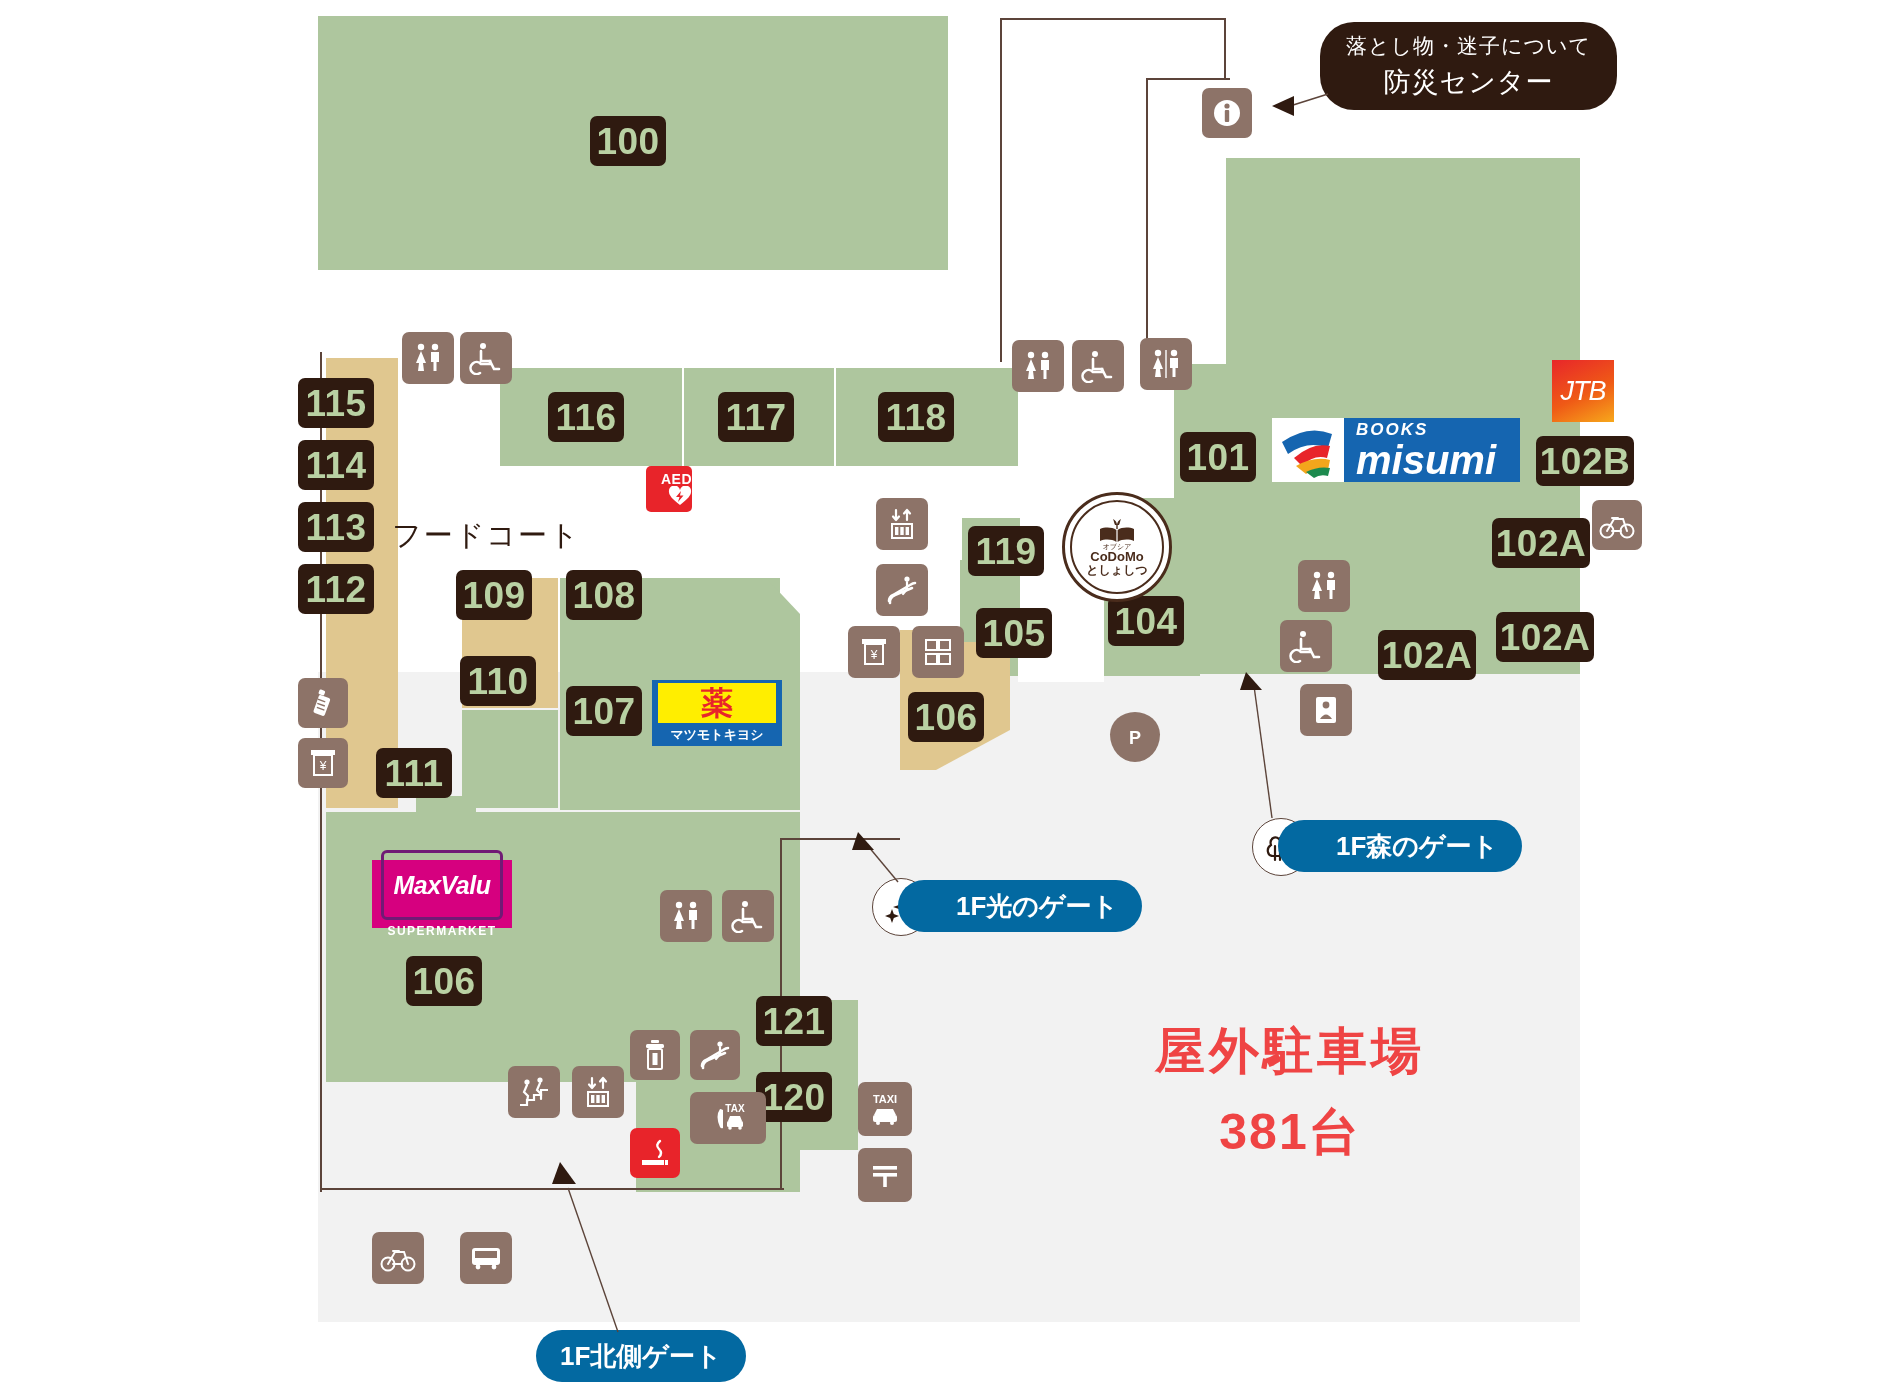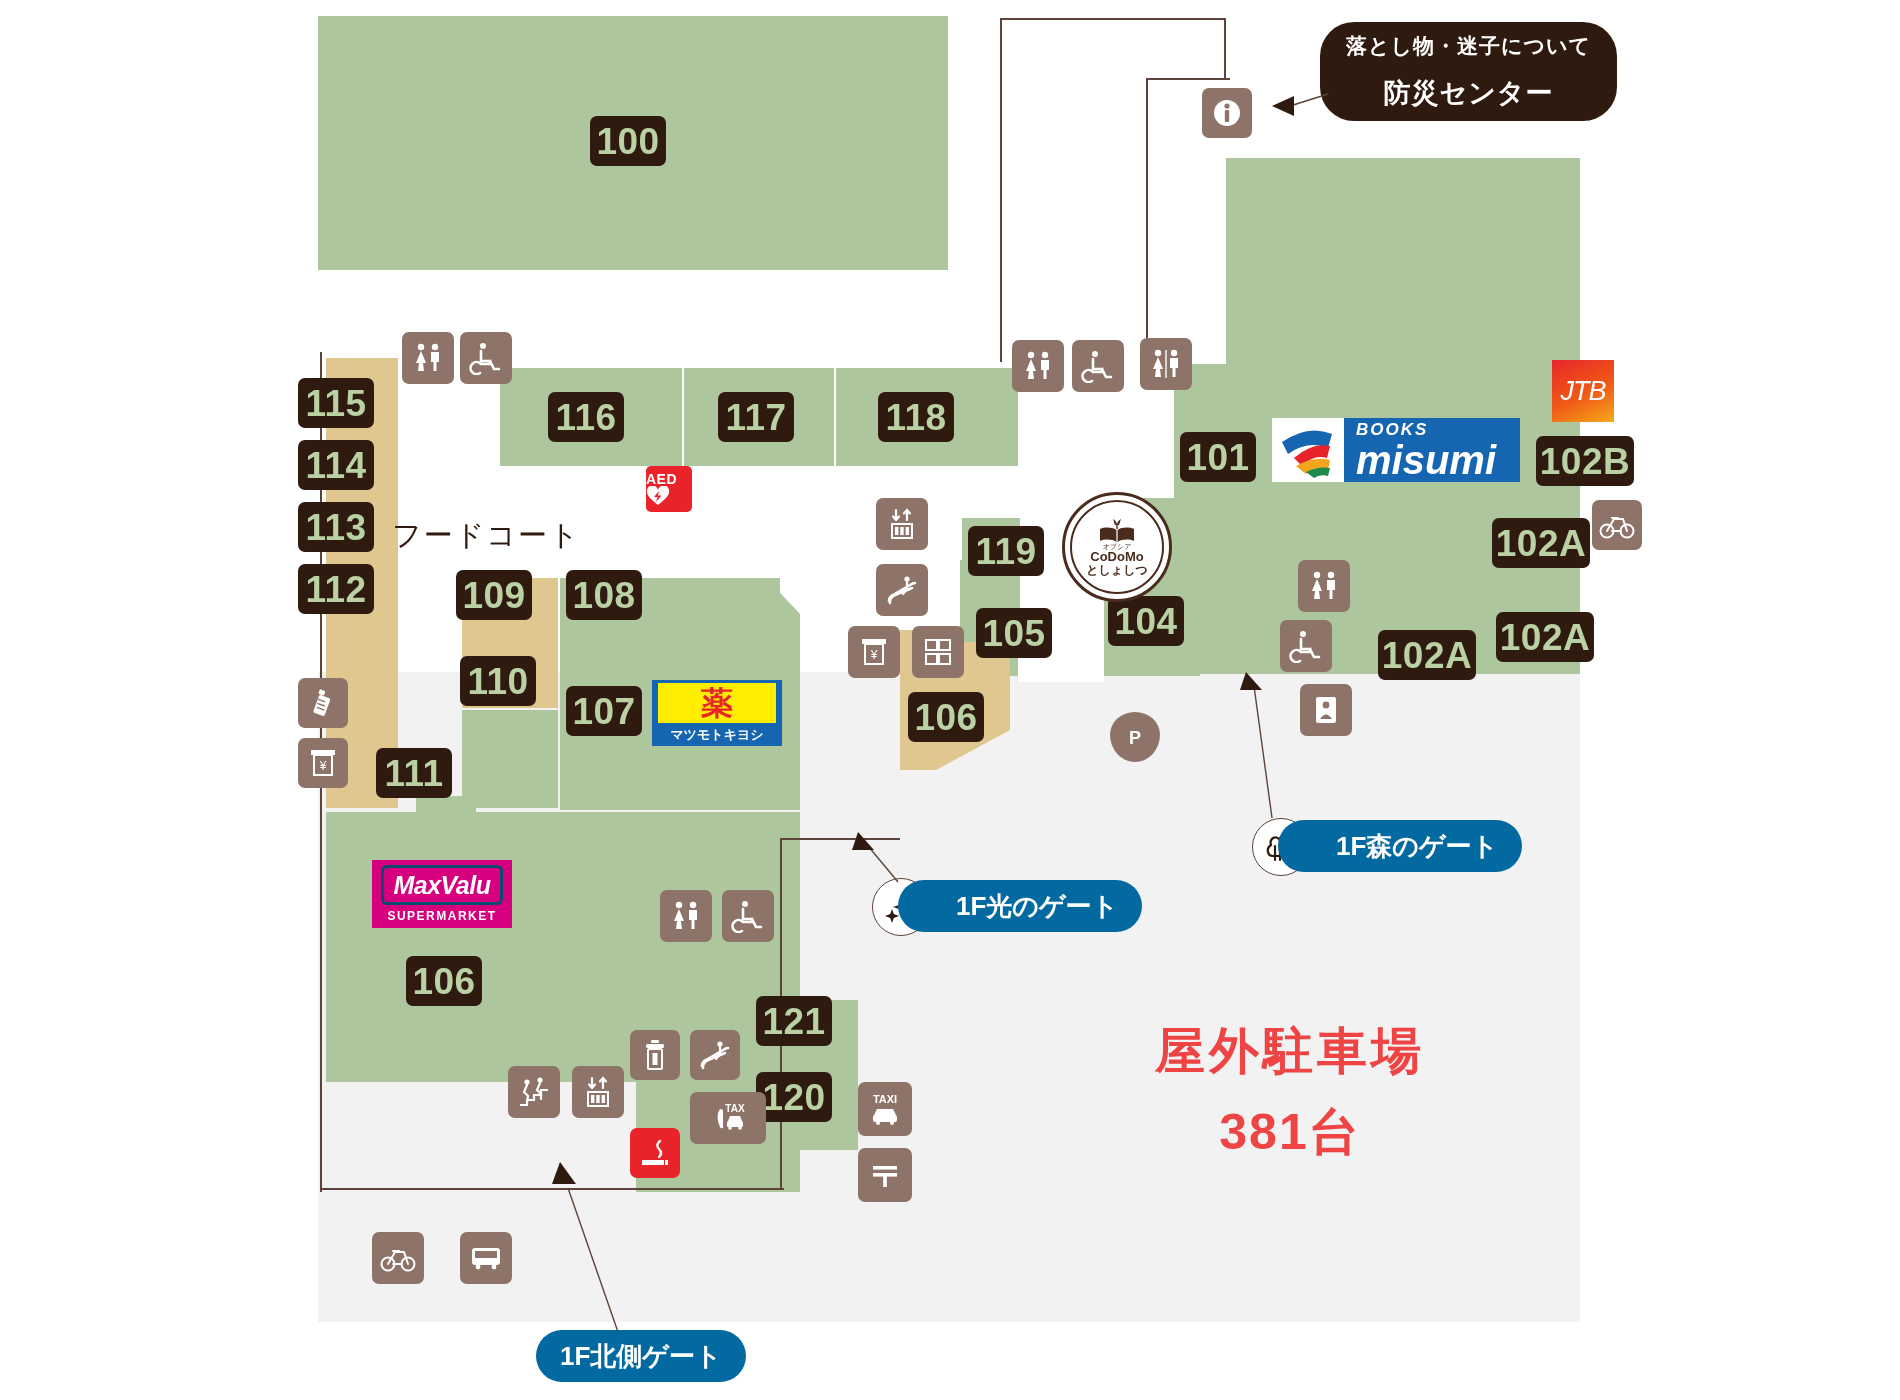--- a/index.html
+++ b/index.html
@@ -29,21 +29,21 @@
 
   
   .lbl{position:absolute;color:#2f1a10;font-weight:normal;white-space:nowrap;}
   .foodcourt{font-size:29px;letter-spacing:2px;}
   .parking{position:absolute;color:#ef4444;font-weight:bold;text-align:center;white-space:nowrap;}
   .parking .l1{font-size:50px;letter-spacing:4px;}
   .parking .l2{font-size:50px;letter-spacing:2px;margin-top:14px;}
 
   
   .callout{position:absolute;background:#2f1a10;color:#ffffff;border-radius:40px;
-           display:flex;align-items:center;justify-content:center;font-weight:bold;white-space:nowrap;gap:11px;}
+           display:flex;align-items:center;justify-content:center;font-weight:normal;white-space:nowrap;}
   .callout.two-line{flex-direction:column;padding:10px 26px;border-radius:34px;}
   .callout .c1{font-size:21px;letter-spacing:1px;}
   .callout .c2{font-size:27px;letter-spacing:1px;margin-top:4px;}
   .gate{position:absolute;background:#0369a1;color:#fff;border-radius:26px;height:52px;
         display:flex;align-items:center;padding:0 24px 0 58px;font-size:26px;font-weight:bold;white-space:nowrap;}
   .gate-badge{position:absolute;width:56px;height:56px;border-radius:50%;background:#fff;
               border:1.5px solid #5c443a;display:flex;align-items:center;justify-content:center;}
 
   
   .logo{position:absolute;display:flex;align-items:center;}
@@ -51,37 +51,37 @@
   .misumi .mark{width:72px;height:64px;background:#fff;position:relative;}
   .misumi .txt{flex:1;height:64px;background:#1565b0;color:#fff;display:flex;flex-direction:column;
                justify-content:center;padding-left:12px;box-sizing:border-box;}
   .misumi .t1{font-size:17px;font-weight:bold;letter-spacing:2px;line-height:1;}
   .misumi .t2{font-size:40px;font-weight:bold;letter-spacing:0px;line-height:1;margin-top:2px;}
   .jtb{width:62px;height:62px;background:linear-gradient(155deg,#e8262a 0%,#ef5a16 55%,#f7a81b 100%);
        display:flex;align-items:center;justify-content:center;color:#fff;
        font-size:27px;font-weight:normal;font-style:italic;letter-spacing:-1px;}
   .maxvalu{width:140px;height:68px;background:#d6007f;display:flex;flex-direction:column;
            align-items:center;justify-content:center;color:#fff;}
-  .maxvalu .mv{border:3px solid #0c4a6e;border-radius:6px;padding:4px 9px;font-size:25px;
+  .maxvalu .mv{border:3px solid #701a75;border-radius:6px;padding:19px 9px;font-size:25px;
                font-weight:bold;font-style:italic;line-height:1.05;letter-spacing:-0.5px;}
   .maxvalu .sm{font-size:12px;font-weight:bold;letter-spacing:1.5px;margin-top:4px;}
   .matsukiyo{width:130px;height:66px;background:#1565b0;display:flex;flex-direction:column;
              align-items:center;justify-content:flex-start;padding-top:3px;box-sizing:border-box;}
   .matsukiyo .yellow{width:118px;height:40px;background:#ffee00;color:#e8242a;
         display:flex;align-items:center;justify-content:center;font-size:32px;font-weight:bold;line-height:1;}
   .matsukiyo .kana{color:#fff;font-size:13px;font-weight:bold;letter-spacing:0px;margin-top:3px;}
   .codomo{position:absolute;width:104px;height:104px;border-radius:50%;background:#fff;
           border:3px solid #4a2c1c;display:flex;flex-direction:column;align-items:center;
           justify-content:center;color:#4a2c1c;}
   .codomo .ring{position:absolute;inset:5px;border:2px solid #4a2c1c;border-radius:50%;}
   .codomo .c-s{font-size:7px;letter-spacing:0px;line-height:1;margin-top:-2px;}
   .codomo .c-m{font-size:13px;font-weight:bold;line-height:1.05;}
   .codomo .c-b{font-size:12px;font-weight:bold;line-height:1.05;}
   .aed{position:absolute;width:46px;height:46px;background:#e8242a;border-radius:5px;
-       color:#fff;display:flex;flex-direction:column;align-items:flex-start;justify-content:center;}
+       color:#fff;display:flex;flex-direction:column;align-items:flex-end;justify-content:center;}
   .aed .a-t{font-size:14px;font-weight:bold;line-height:1;letter-spacing:0.5px;}
 </style>
 </head>
 <body>
 
 <div id="map">
 
   <div class="shape gray" style="left:318px;top:672px;width:1262px;height:650px;"></div>
   <div class="shape gray" style="left:318px;top:1190px;width:460px;height:132px;"></div>
 

